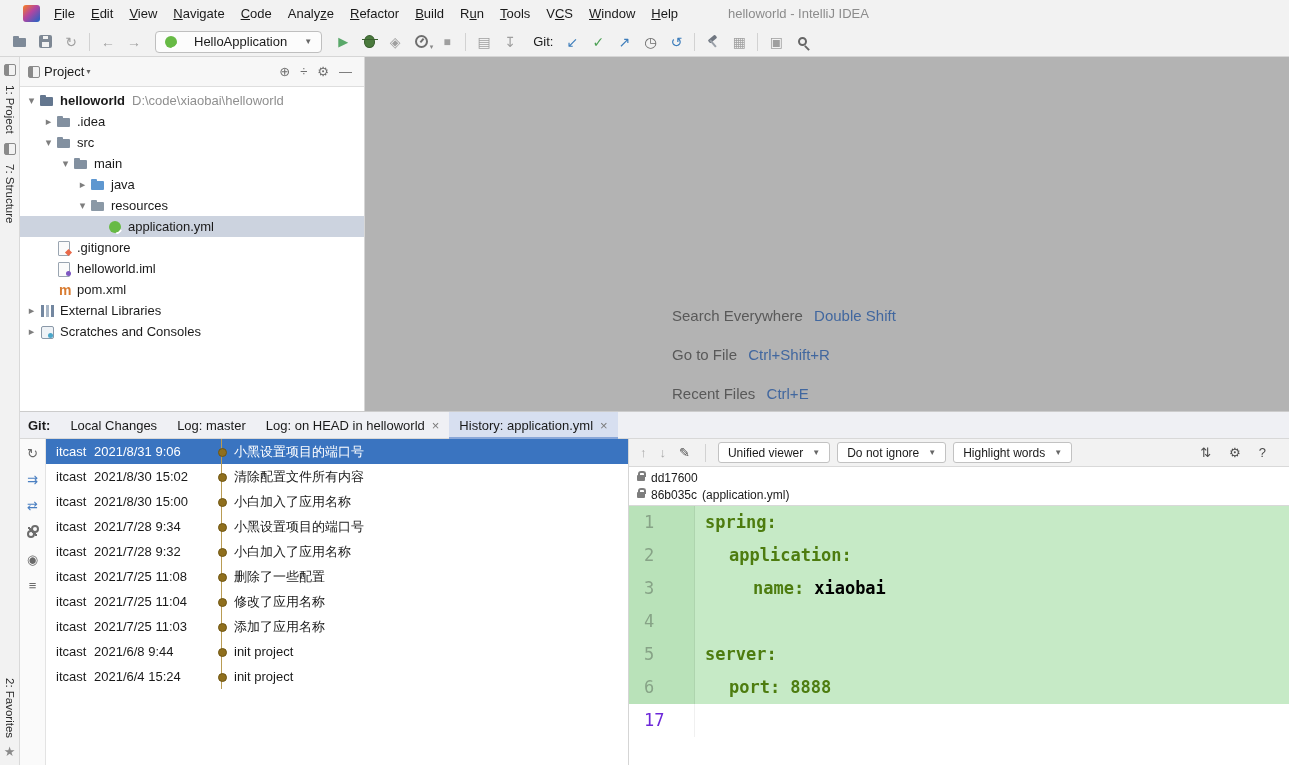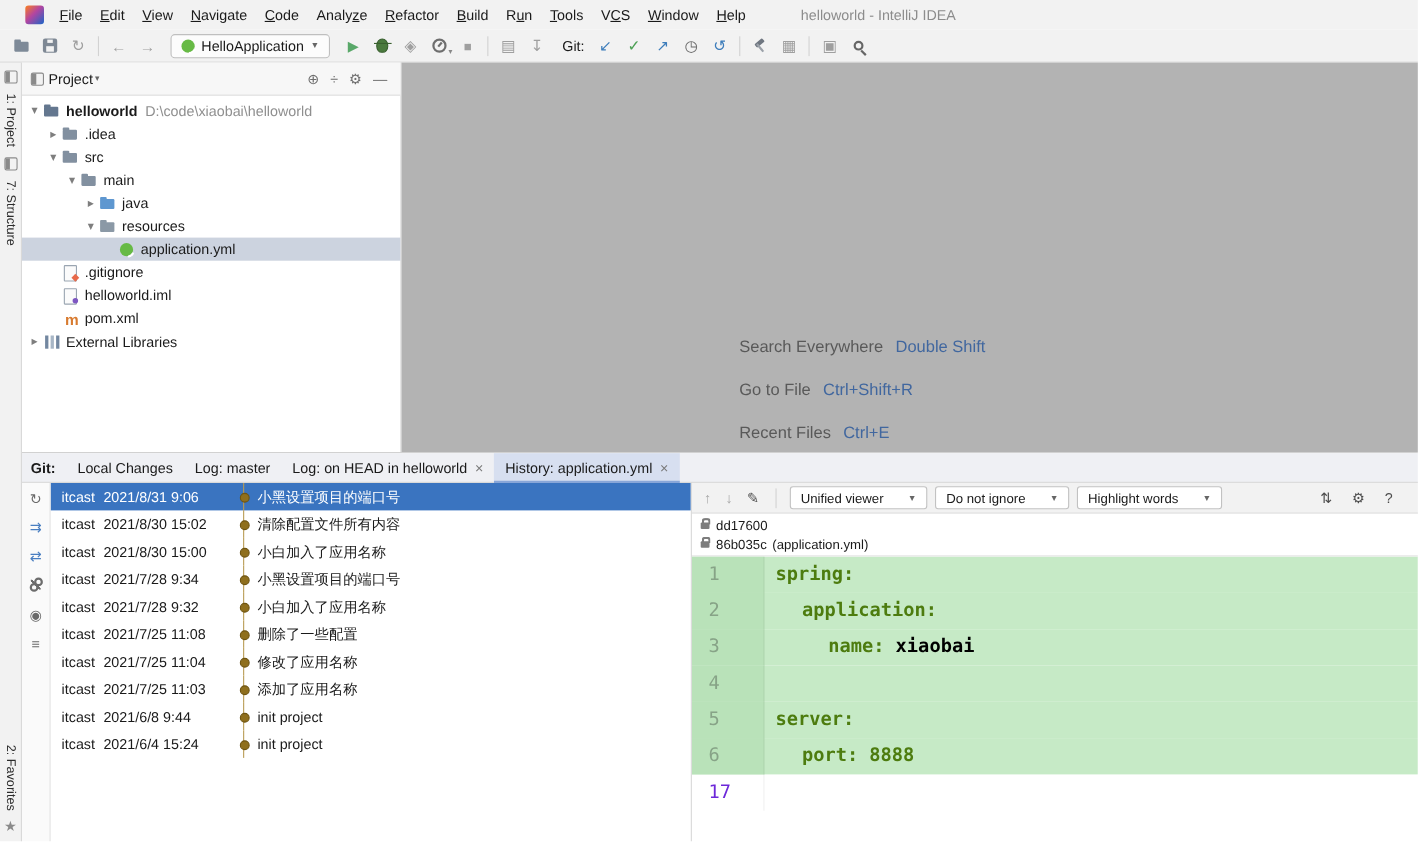--- a/index.html
+++ b/index.html
@@ -18,21 +18,21 @@
   
   .toolbar{position:absolute;top:27px;left:0;right:0;height:30px;background:#f2f2f2;border-bottom:1px solid #d6d6d6;display:flex;align-items:center;padding-left:6px}
   .tbtn{width:26px;height:24px;display:inline-flex;align-items:center;justify-content:center;color:#6e6e6e;font-size:14px;position:relative;flex:0 0 auto}
   .tbtn.dim{color:#9f9f9f}
   .tbtn.blue{color:#3d7dbb}
   .tbtn.green{color:#4ca054;font-weight:bold}
   .tbtn.run{color:#59a869;font-size:13px}
   .tbtn.stop{font-size:12px}
   .tsep{width:1px;height:18px;background:#d2d2d2;margin:0 5px;flex:0 0 auto}
   .gitlabel{margin:0 6px 0 10px;color:#1a1a1a;white-space:nowrap}
-  .combo{display:inline-flex;align-items:center;gap:6px;height:22px;padding:0 9px;border:1px solid #bfbfbf;border-radius:4px;background:#fcfcfc;margin:0 8px;white-space:nowrap}
+  .combo{display:inline-flex;align-items:center;gap:17px;height:22px;padding:0 9px;border:1px solid #bfbfbf;border-radius:4px;background:#fcfcfc;margin:0 8px;white-space:nowrap}
   .caret{font-size:8px;color:#666;line-height:1}
   .carets{font-size:7px;color:#888;position:absolute;right:1px;bottom:3px}
 
   
   .ic{position:relative;display:inline-block}
   .ic-folder{width:15px;height:12px}
   .ic-folder::before{content:"";position:absolute;left:1px;top:0;width:6px;height:3px;background:#7e8a98;border-radius:1px}
   .ic-folder::after{content:"";position:absolute;left:1px;top:2px;width:13px;height:9px;background:#7e8a98;border-radius:1px}
   .ic-save{width:13px;height:13px;background:#7e8894;border-radius:2px}
   .ic-save::before{content:"";position:absolute;left:4px;top:1px;width:5px;height:3px;background:#f2f2f2}
@@ -129,21 +129,21 @@
   .c-graph{width:22px;align-self:stretch;position:relative;flex:0 0 auto}
   .c-graph::before{content:"";position:absolute;left:9px;top:0;bottom:0;width:1px;background:#b99c54}
   .c-graph::after{content:"";position:absolute;left:6px;top:9px;width:7px;height:7px;border-radius:50%;background:#8f6f1d;border:1px solid #6f5512}
   .c-msg{flex:1;overflow:hidden}
 
   
   .diff{flex:1;display:flex;flex-direction:column;min-width:0}
   .dtool{height:28px;background:#f2f2f2;border-bottom:1px solid #d9d9d9;display:flex;align-items:center;gap:7px;padding:0 8px;flex:0 0 auto}
   .dbtn{color:#4c4c4c;font-size:13px;padding:0 3px}
   .dbtn.dim{color:#a8a8a8}
-  .dd{display:inline-flex;align-items:center;gap:22px;height:21px;padding:0 9px;background:#fff;border:1px solid #c2c2c2;border-radius:3px;font-size:12px;white-space:nowrap}
+  .dd{display:inline-flex;align-items:center;gap:9px;height:21px;padding:0 9px;background:#fff;border:1px solid #c2c2c2;border-radius:3px;font-size:12px;white-space:nowrap}
   .dright{margin-left:auto;margin-right:12px;display:inline-flex;align-items:center;gap:12px}
   .refs{background:#fff;border-bottom:1px solid #d9d9d9;font-size:12px;padding:2px 0;flex:0 0 auto}
   .refrow{height:17px;display:flex;align-items:center;padding-left:8px;white-space:nowrap}
   .rnote{margin-left:5px}
   .code{flex:1;font-family:"DejaVu Sans Mono","Liberation Mono",monospace;font-size:17px;font-weight:bold;overflow:hidden;background:#fff}
   .cline{display:flex;height:33px;line-height:33px}
   .cline .gut{width:66px;flex:0 0 66px;padding-left:15px;color:#6d28d9;font-weight:normal;border-right:1px solid rgba(0,0,0,0.06)}
   .cline.added{background:#c6eac6}
   .cline.added .gut{background:#b9e2b9;color:#87a387}
   .ctext{padding-left:10px;white-space:pre}
@@ -335,20 +335,26 @@
           <span class="thint"></span>
         </div>
 
         <div class="trow" data-level="0">
           <span class="arrow" data-state="closed"></span>
           <span class="ticon" data-icon="libs"></span>
           <span class="tlabel">External Libraries</span>
           <span class="thint"></span>
         </div>
 
+        <div class="trow" data-level="0">
+          <span class="arrow" data-state="closed"></span>
+          <span class="ticon" data-icon="scratch"></span>
+          <span class="tlabel">Scratches and Consoles</span>
+          <span class="thint"></span>
+        </div>
       </div>
   </div>
 
   <div class="editor">
     <div class="hints">
 
         <div class="hint-row">
           <span class="h-label">Search Everywhere</span>
           <span class="h-key">Double Shift</span>
         </div>

